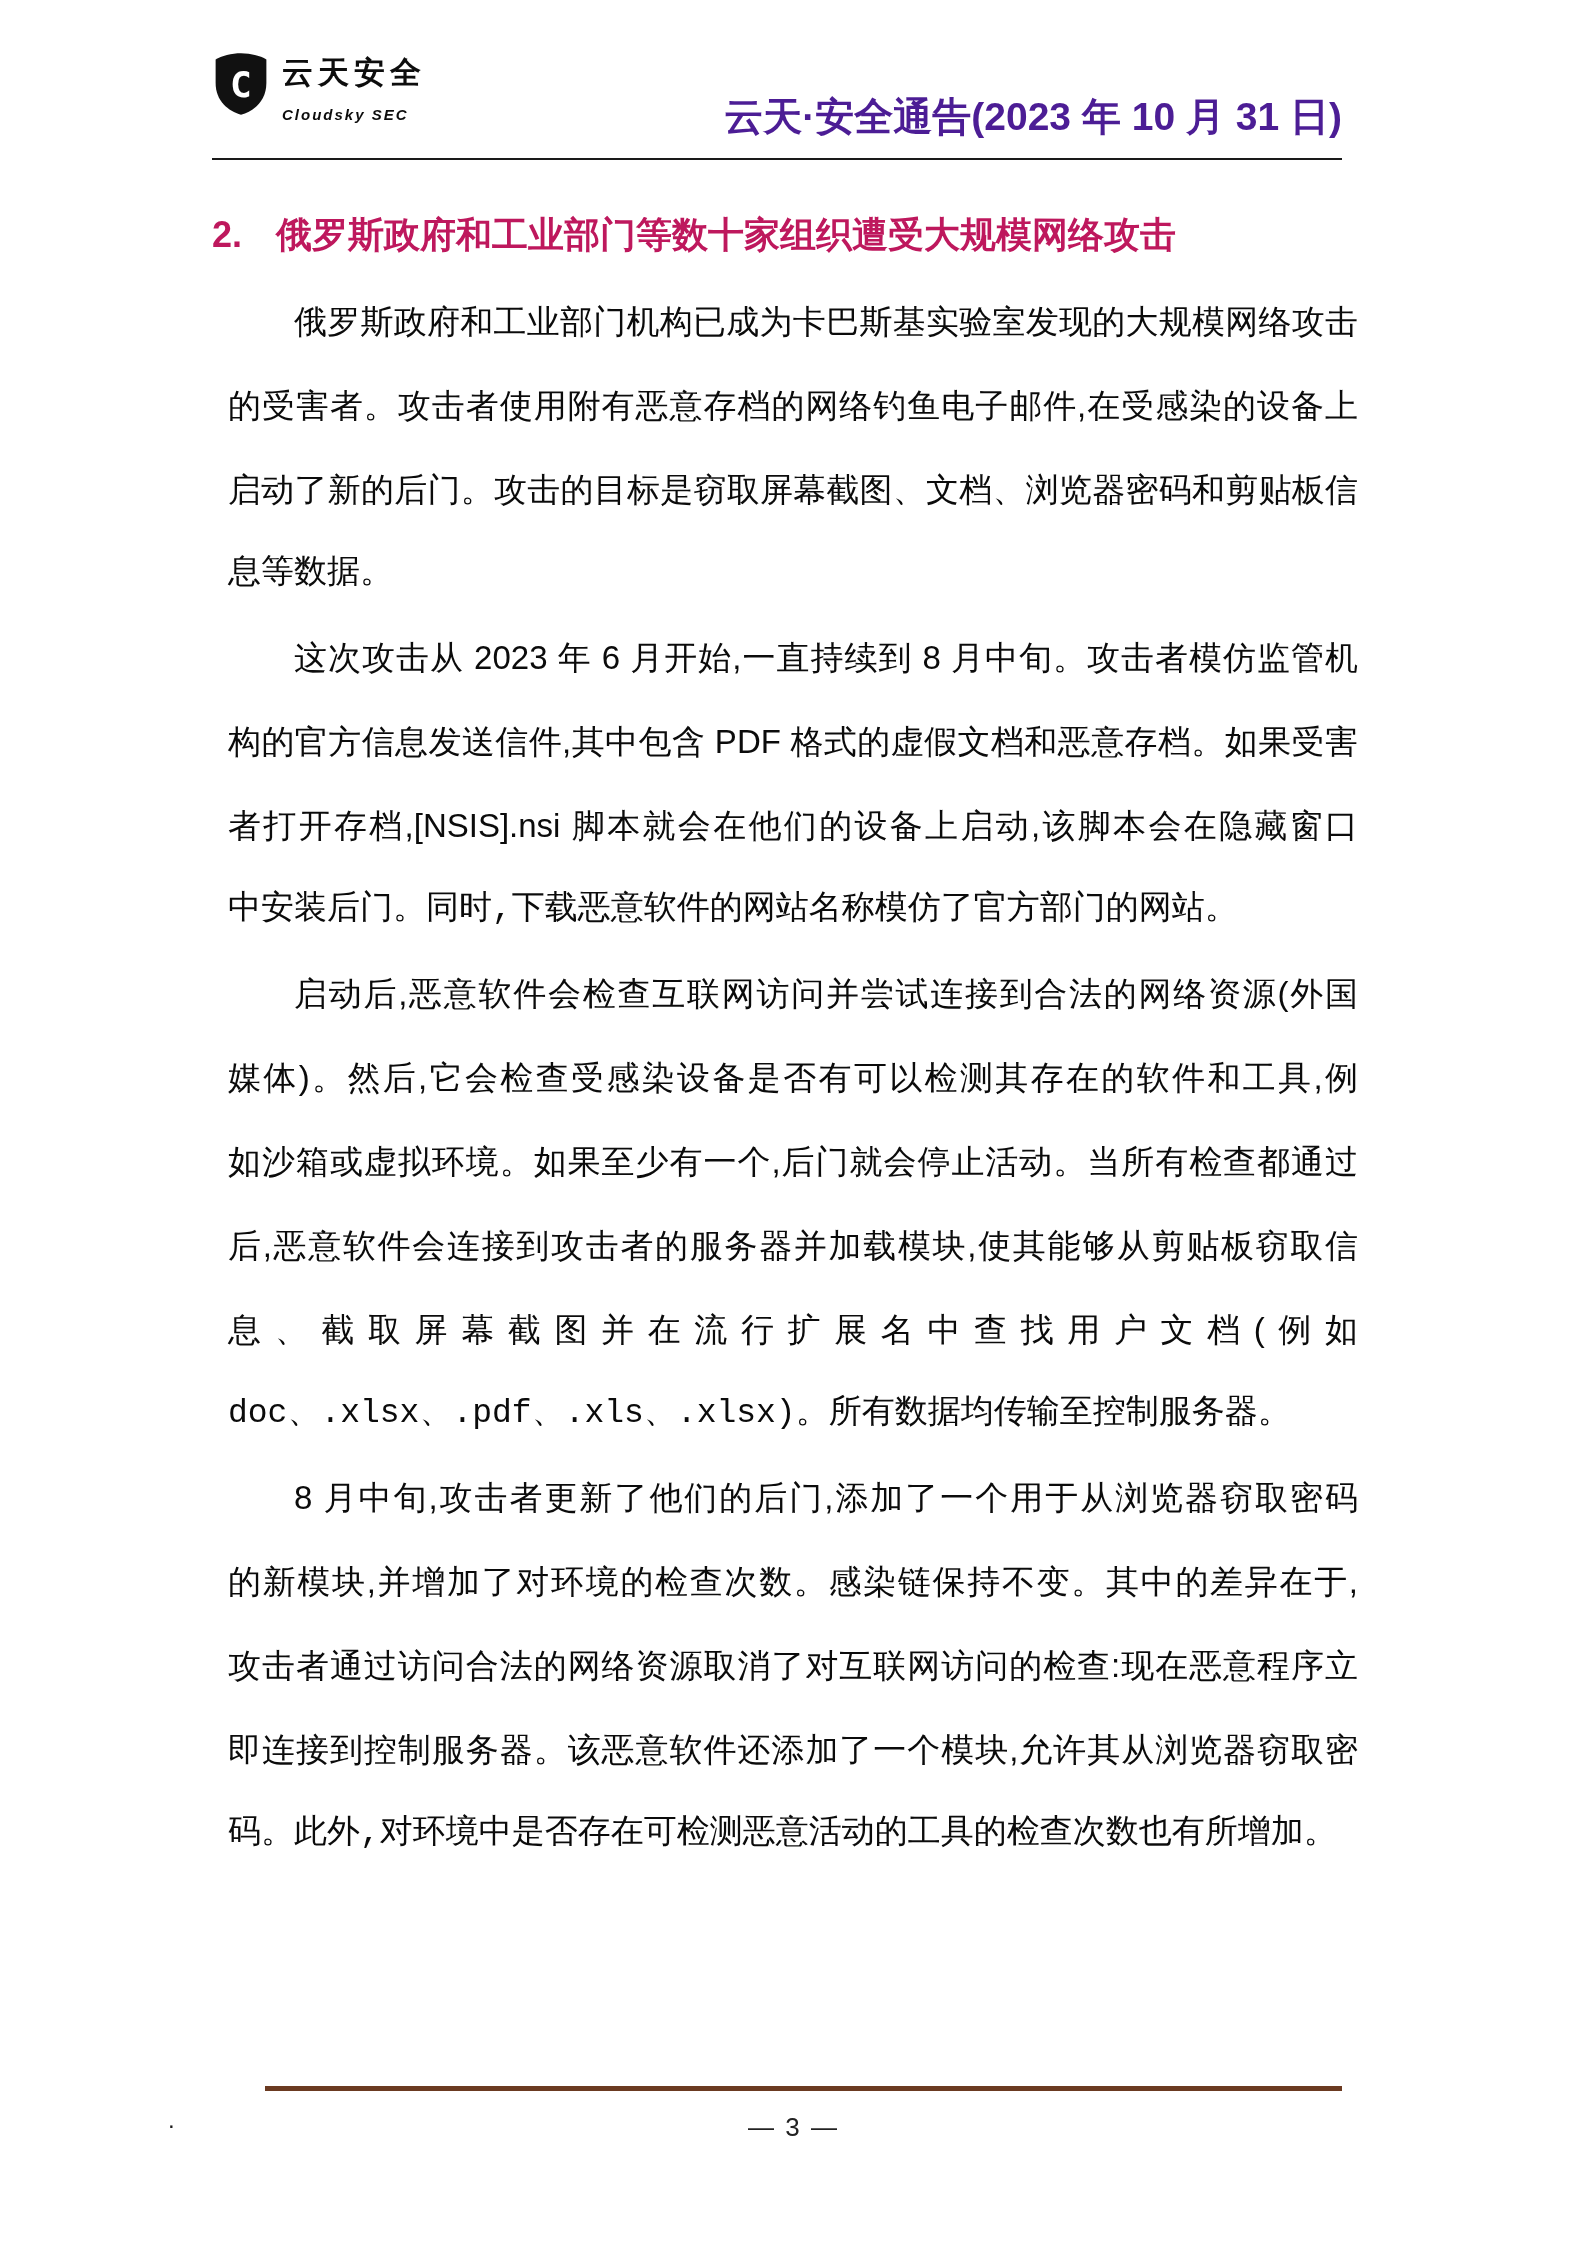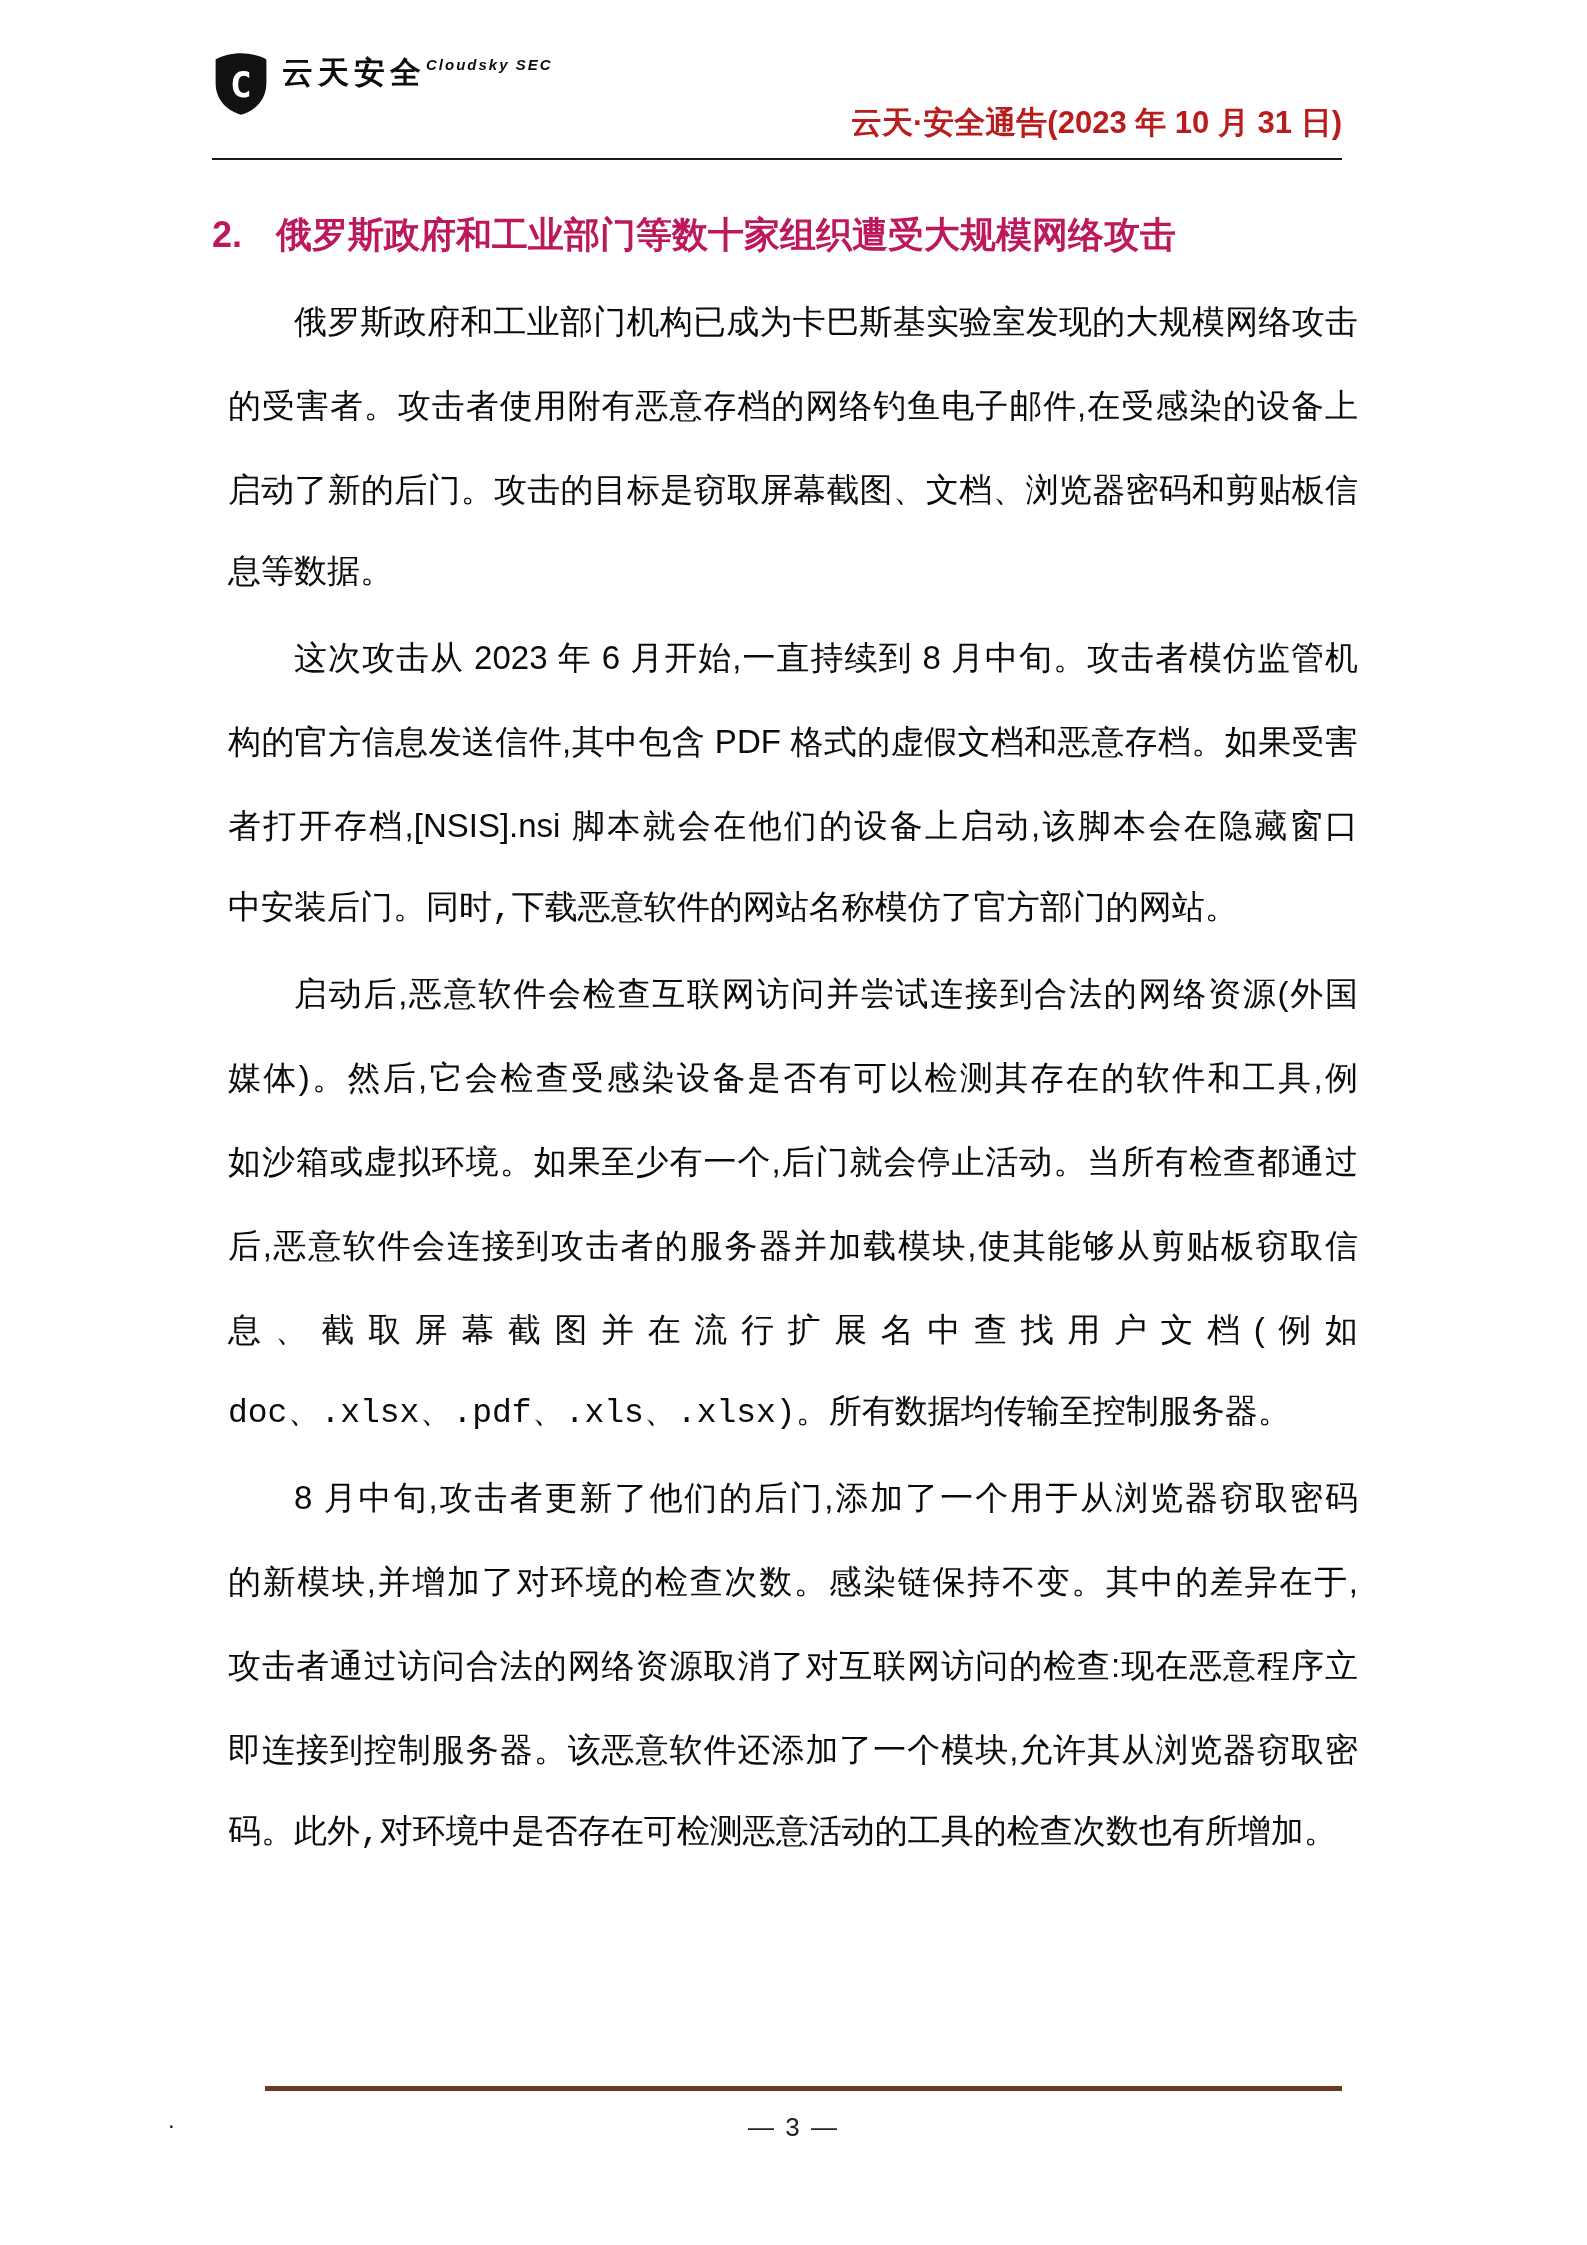--- a/index.html
+++ b/index.html
@@ -16,30 +16,30 @@
   .header {
     position: absolute;
     left: 212px; width: 1130px; top: 46px;
     height: 112px;
     border-bottom: 2px solid #1a1a1a;
     display: flex;
     justify-content: space-between;
   }
   .brand { display: flex; align-items: flex-start; gap: 12px; padding-top: 6px; }
   .brand-logo { width: 58px; height: 64px; flex: 0 0 auto; }
-  .brand-text { display: flex; flex-direction: row; justify-content: flex-end; padding-top: 4px; }
+  .brand-text { display: flex; flex-direction: column; justify-content: flex-end; padding-top: 4px; gap: 16px; }
   .brand-cn { font-size: 31px; font-weight: bold; letter-spacing: 5px; line-height: 1.1; color:#0d0d0d; }
   .brand-en { font-size: 15px; font-weight: bold; font-style: italic; letter-spacing: 2px; margin-top: 0; color:#0d0d0d; }
   .doc-title {
     align-self: flex-end;
     margin-bottom: 14px;
-    font-size: 31px;
+    font-size: 39px;
     font-weight: bold;
     white-space: nowrap;
-    color:#b91c1c;
+    color:#4c1d95;
   }
   
   .heading {
     position: absolute;
     left: 212px; width: 1130px; top: 212px;
     font-size: 36px;
     font-weight: bold;
     line-height: 1.3;
     color: #1e3f66;
     white-space: nowrap;

